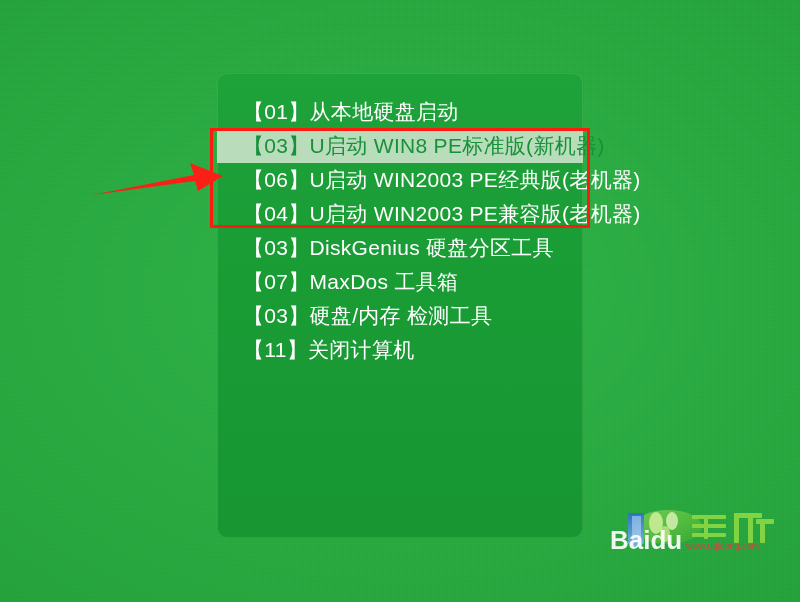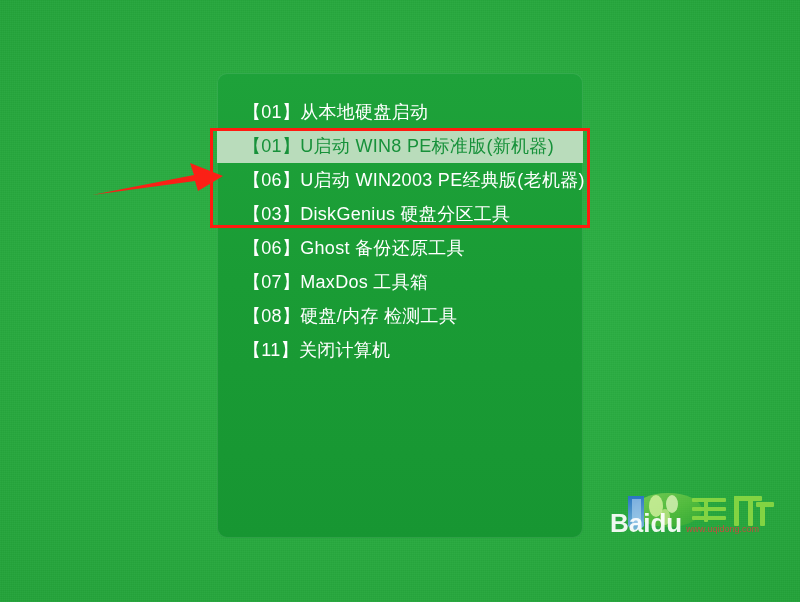--- a/index.html
+++ b/index.html
@@ -53,21 +53,21 @@
     top: 22px;
     width: 100%;
   }
 
   .menu-row {
     position: relative;
     height: 34px;
     line-height: 34px;
     padding-left: 26px;
     color: #ffffff;
-    font-size: 18px;
+    font-size: 21px;
     letter-spacing: 0.3px;
     white-space: nowrap;
     font-family: "Liberation Sans", "DejaVu Sans", sans-serif;
   }
 
   .menu-row.selected {
     background: #b9dcbb;
     color: #17913a;
   }
 
@@ -91,21 +91,21 @@
     top: 155px;
     width: 135px;
     height: 55px;
     z-index: 7;
   }
 
   
   #watermark {
     position: absolute;
     right: 12px;
-    bottom: 24px;
+    bottom: 7px;
     width: 180px;
     height: 88px;
     z-index: 8;
     text-align: left;
   }
   #watermark-logo {
     position: relative;
     width: 180px;
     height: 58px;
   }
@@ -125,36 +125,36 @@
 <body>
 
 <div id="screen">
 
   <div id="menu-panel">
     <div class="menu-list">
       <div class="menu-row">
         <span>【01】从本地硬盘启动</span>
       </div>
       <div class="menu-row selected">
-        <span>【01】U启动 WIN8 PE标准版(新机器)</span>
+        <span>【03】U启动 WIN8 PE标准版(新机器)</span>
       </div>
       <div class="menu-row">
         <span>【06】U启动 WIN2003 PE经典版(老机器)</span>
       </div>
       <div class="menu-row">
+        <span>【04】U启动 WIN2003 PE兼容版(老机器)</span>
+      </div>
+      <div class="menu-row">
         <span>【03】DiskGenius 硬盘分区工具</span>
       </div>
       <div class="menu-row">
-        <span>【06】Ghost 备份还原工具</span>
-      </div>
-      <div class="menu-row">
         <span>【07】MaxDos 工具箱</span>
       </div>
       <div class="menu-row">
-        <span>【08】硬盘/内存 检测工具</span>
+        <span>【03】硬盘/内存 检测工具</span>
       </div>
       <div class="menu-row">
         <span>【11】关闭计算机</span>
       </div>
     </div>
   </div>
 
   <div id="highlight-box"></div>
 
   <svg id="pointer-arrow" viewBox="0 0 135 55">

